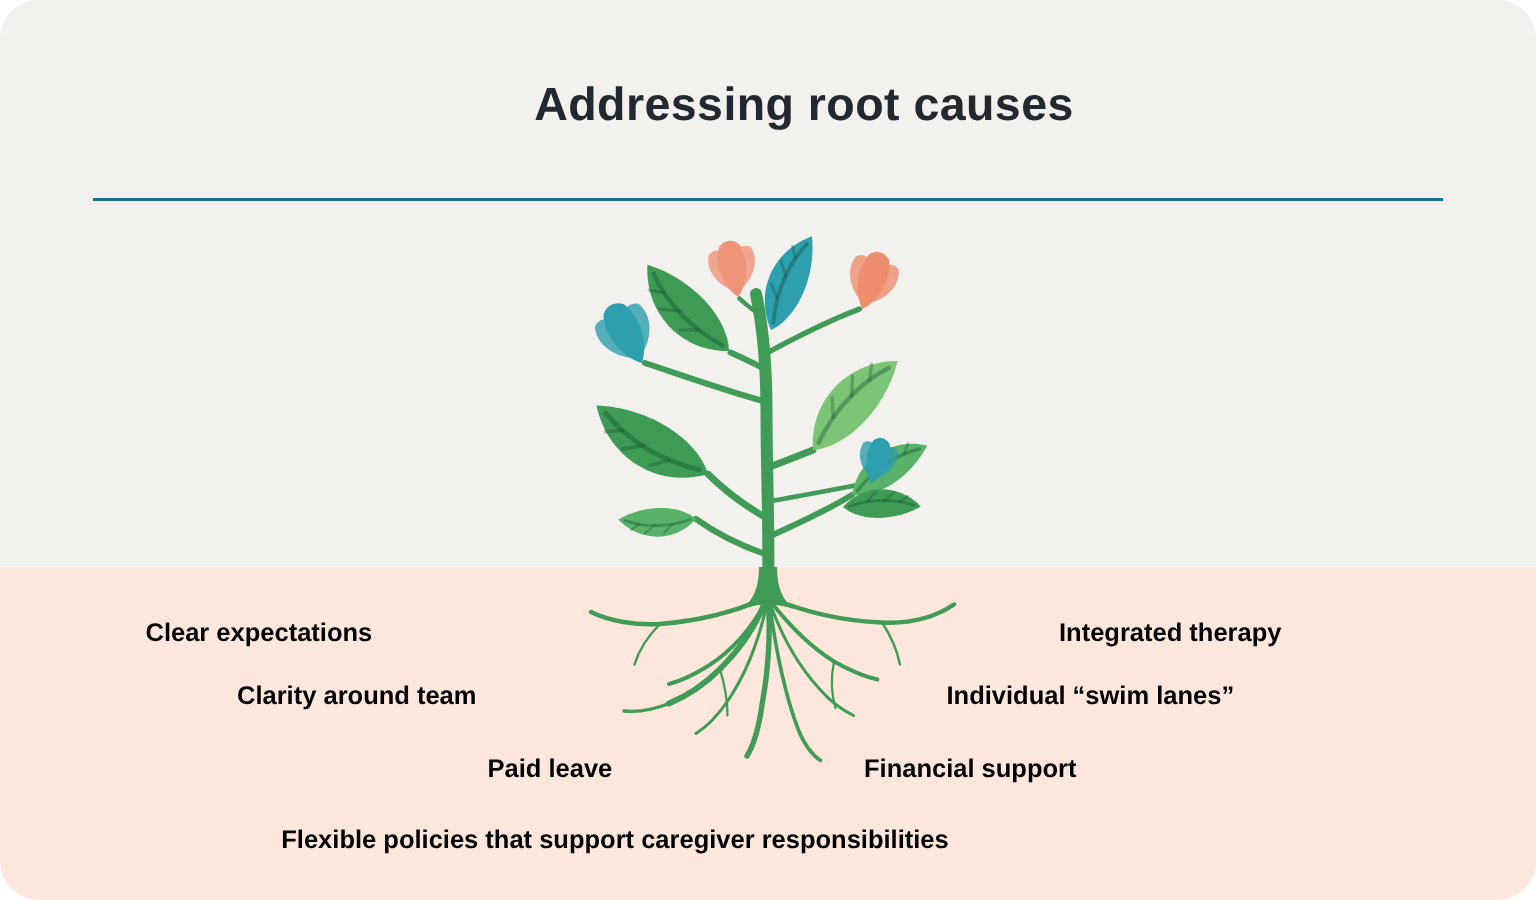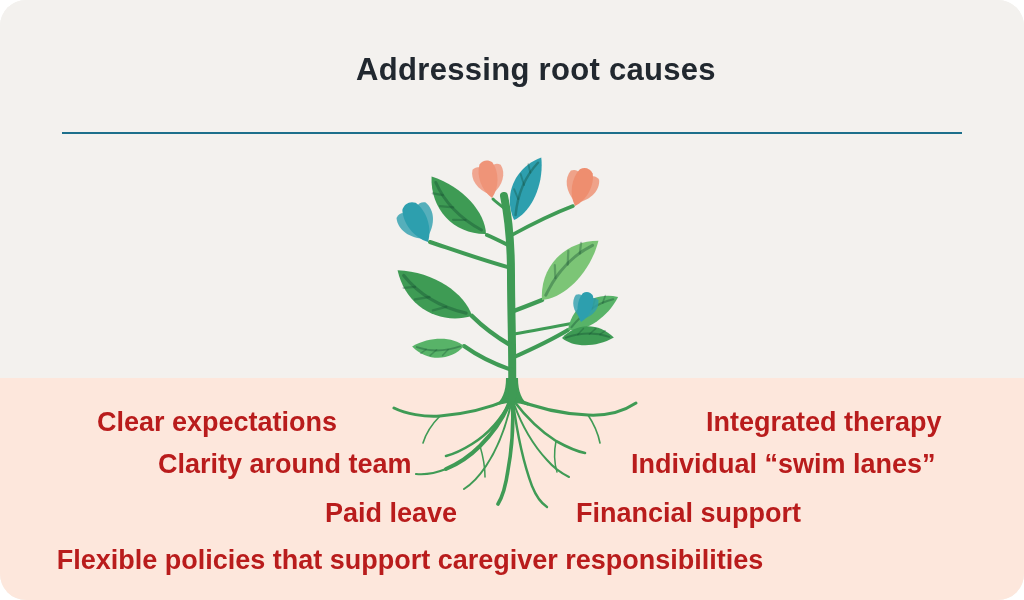--- a/index.html
+++ b/index.html
@@ -40,23 +40,23 @@
     position:absolute; left:62px; top:132px;
     width:900px; height:2px;
     background:#1d6f8b;
   }
   .plant {
     position:absolute; left:382px; top:150px;
     width:260px; height:360px;
   }
   .label {
     position:absolute;
-    font-size:27px;
+    font-size:17px;
     font-weight:700;
-    color:#b91c1c;
+    color:#000000;
     white-space:nowrap;
     line-height:26px;
   }
   .l1a { left:97px;  top:409px; }
   .l1b { left:706px; top:409px; }
   .l2a { left:158px; top:451px; }
   .l2b { left:631px; top:451px; }
   .l3a { left:325px; top:500px; }
   .l3b { left:576px; top:500px; }
   .l4  { left:0; top:547px; width:820px; text-align:center; white-space:normal; }

